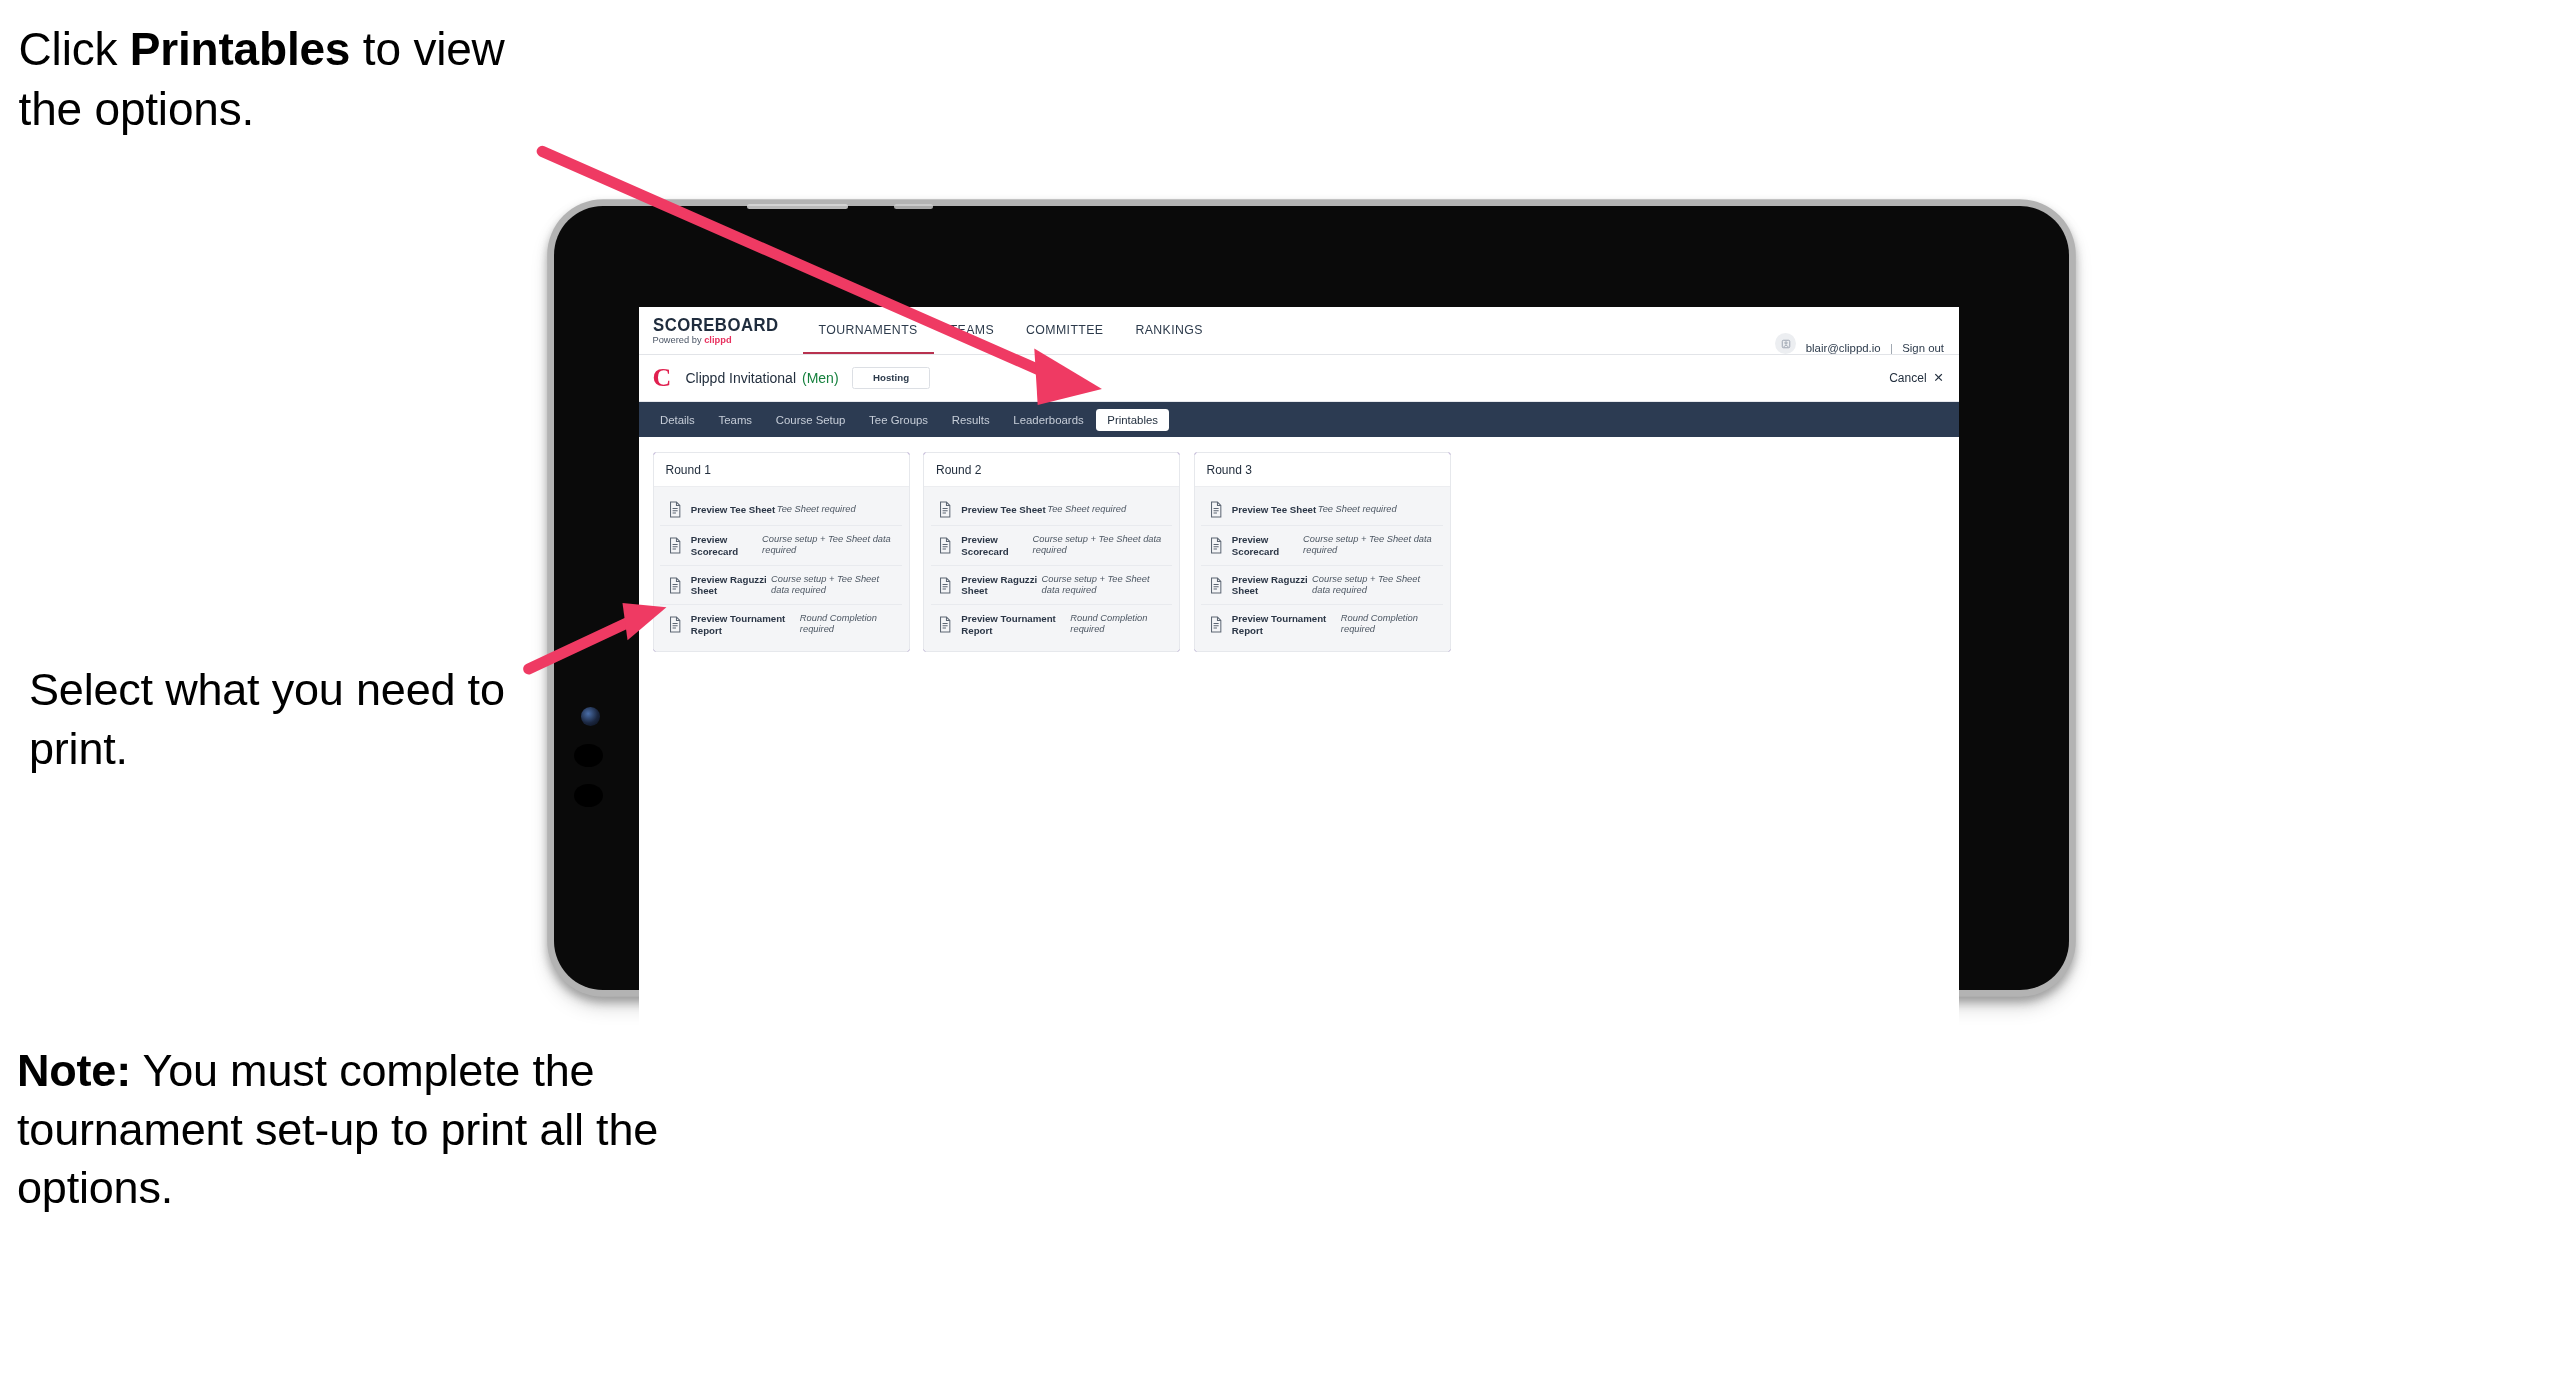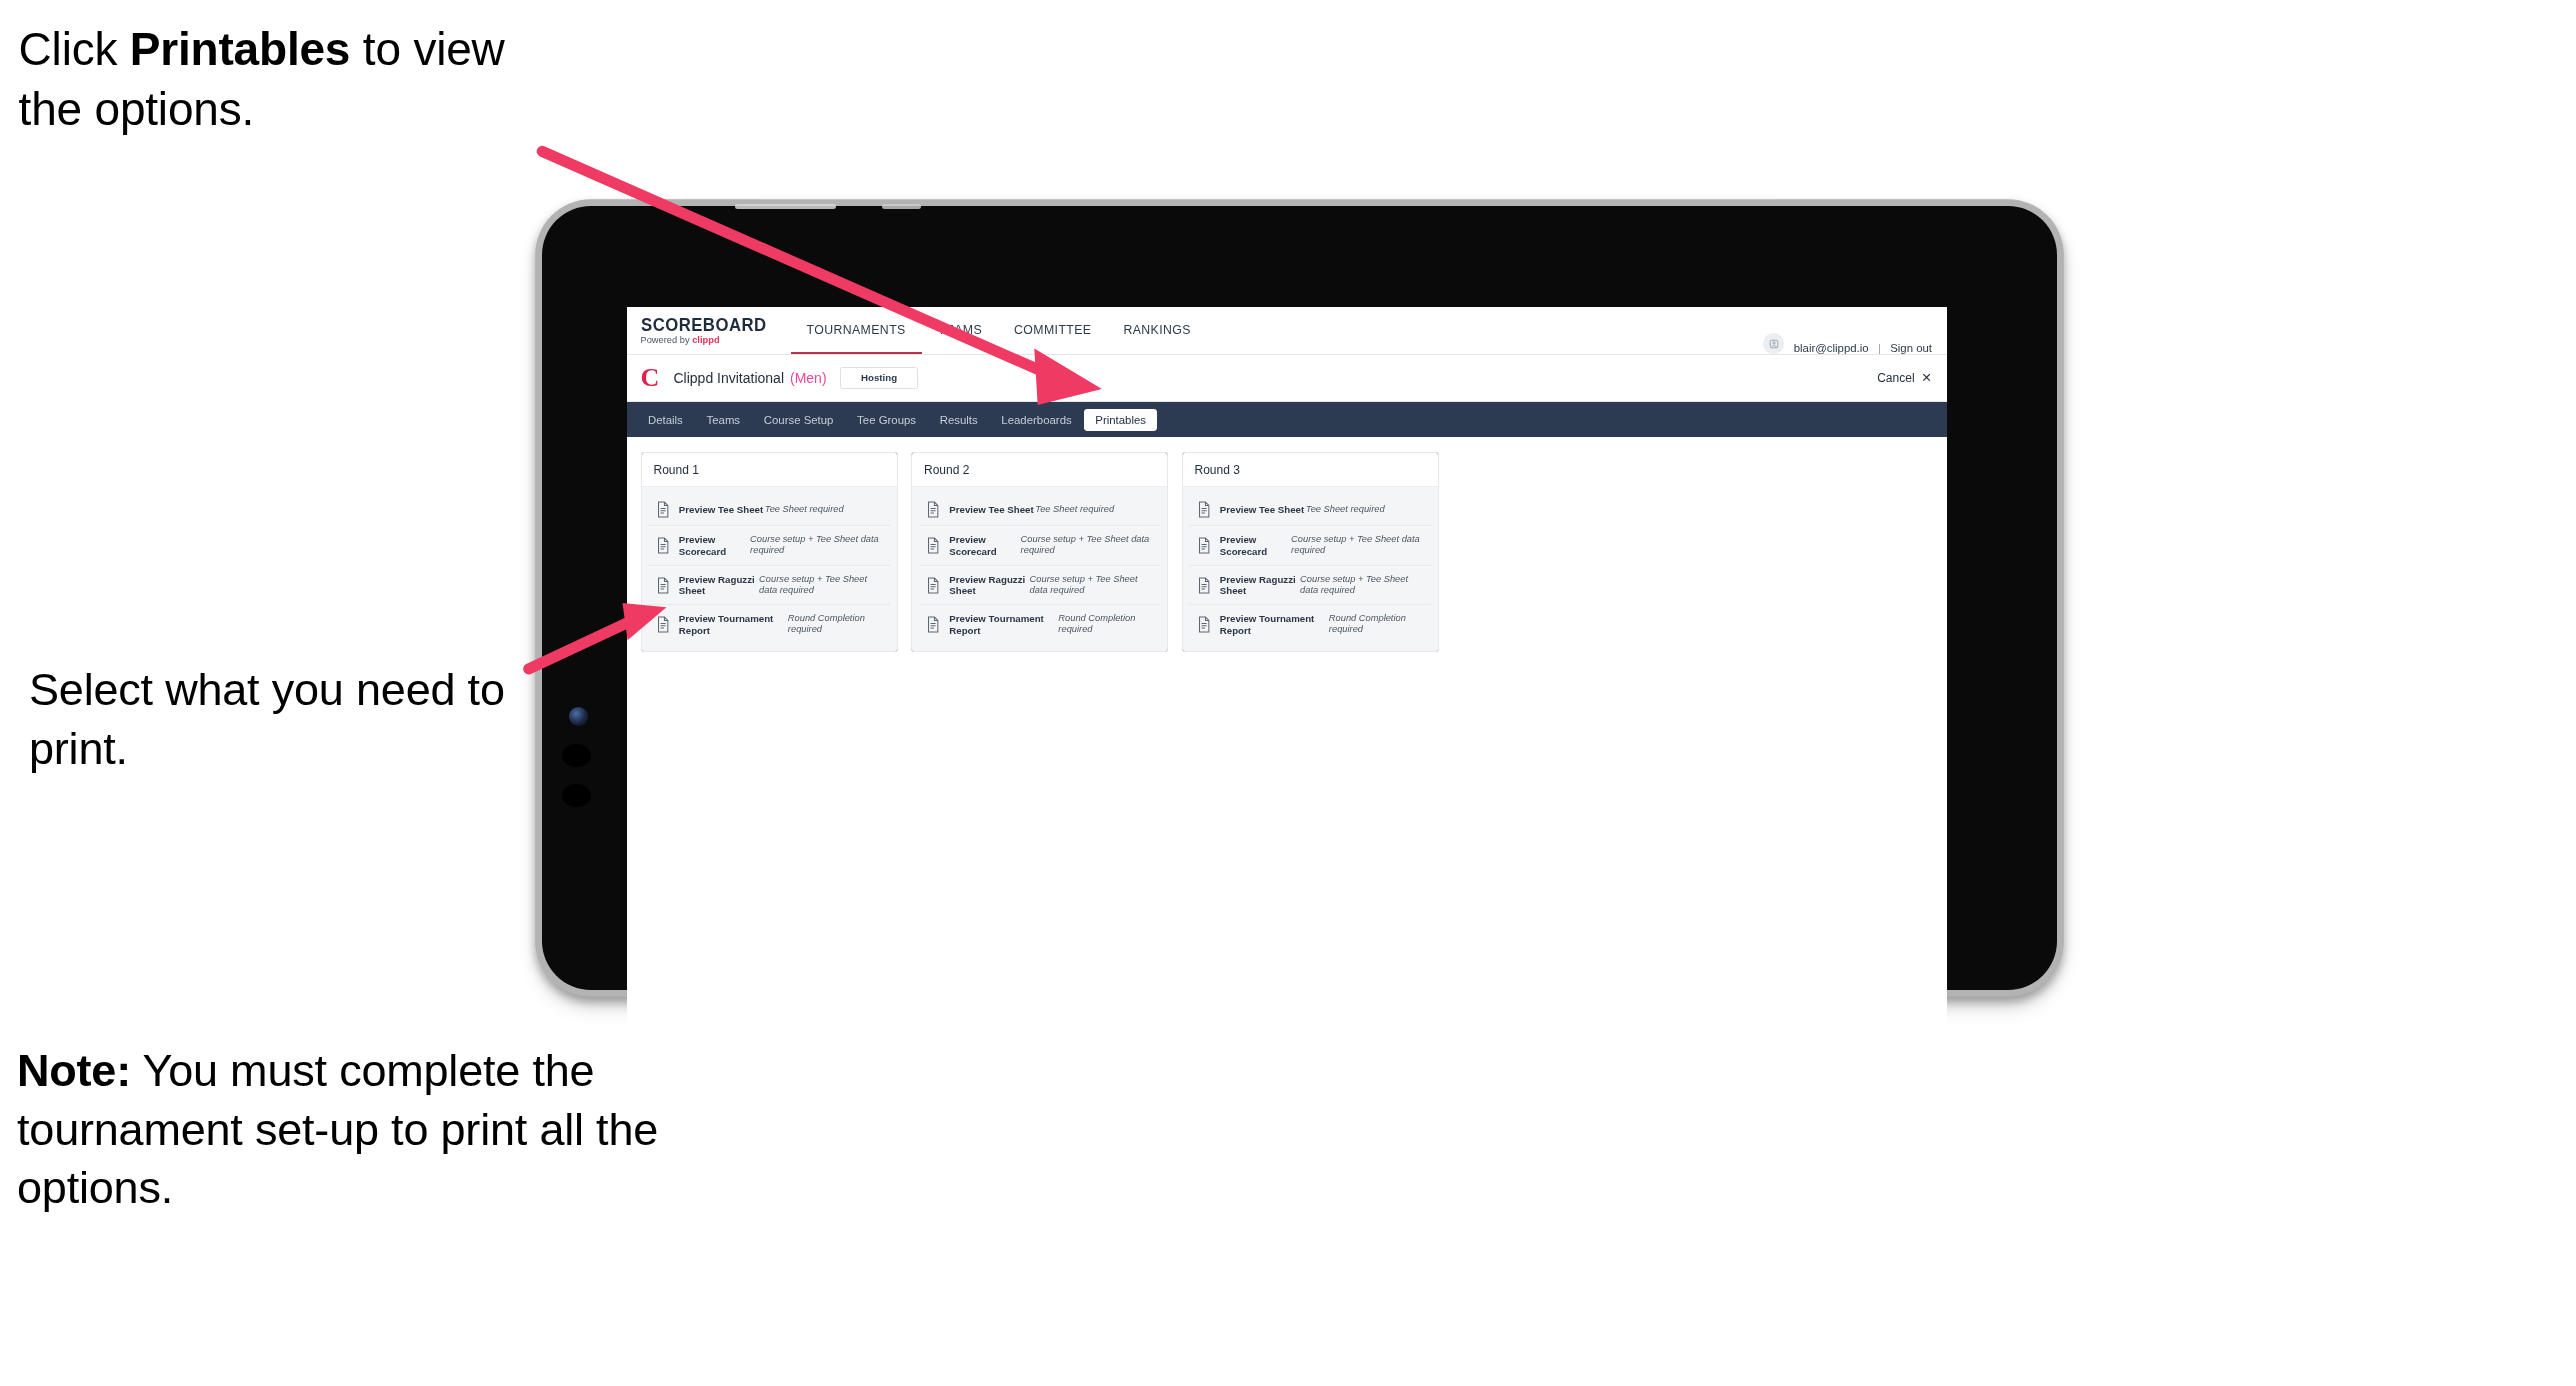--- a/index.html
+++ b/index.html
@@ -24,21 +24,21 @@
   #annot-select  { left: 29px;  top: 661px; width: 524px; font-size: 45px; }
   #annot-note    { left: 17px;  top: 1042px; width: 668px; font-size: 45px; }
   .annot b { font-weight: 700; }
 
   
   .arrow-svg { position: absolute; left: 0; top: 0; width: 2576px; height: 1386px; pointer-events: none; }
 
   
   #tablet {
     position: absolute;
-    left: 542px; top: 206px;
+    left: 554px; top: 206px;
     width: 1515px; height: 784px;
     background: #0a0a0a;
     border-radius: 49px;
     box-shadow:
       0 0 0 6.8px #b3b3b3,
       0 5px 8.5px 6.8px rgba(120,120,120,0.55),
       0 12px 22px rgba(0,0,0,0.28);
   }
   
   .bezel-dot { position: absolute; border-radius: 50%; }
@@ -110,21 +110,21 @@
     height: 47px; display: flex; align-items: center;
     padding: 0 15px 0 13.5px;
     background: #fff; border-bottom: 0.8px solid #e6e8ec;
   }
   #tour-logo {
     font-family: "Liberation Serif", serif;
     font-weight: 700; font-size: 26px; color: #e0204f;
     line-height: 1; margin-right: 15px; letter-spacing: -0.8px;
   }
   #tour-name { font-size: 14px; color: #232f3e; }
-  #tour-gender { font-size: 14px; color: #ec4899; margin-left: 6px; }
+  #tour-gender { font-size: 14px; color: #15803d; margin-left: 6px; }
   #tour-badge {
     margin-left: 13.5px; padding: 5px 20px;
     border: 0.8px solid #dcdfe4; border-radius: 2.5px;
     font-size: 9.7px; font-weight: 700; color: #2c3a4b;
     background: #fff; line-height: 1;
   }
   #cancel-btn {
     margin-left: auto; display: flex; align-items: flex-end; gap: 6.8px;
     font-size: 12px; color: #232f3e; cursor: pointer;
   }

